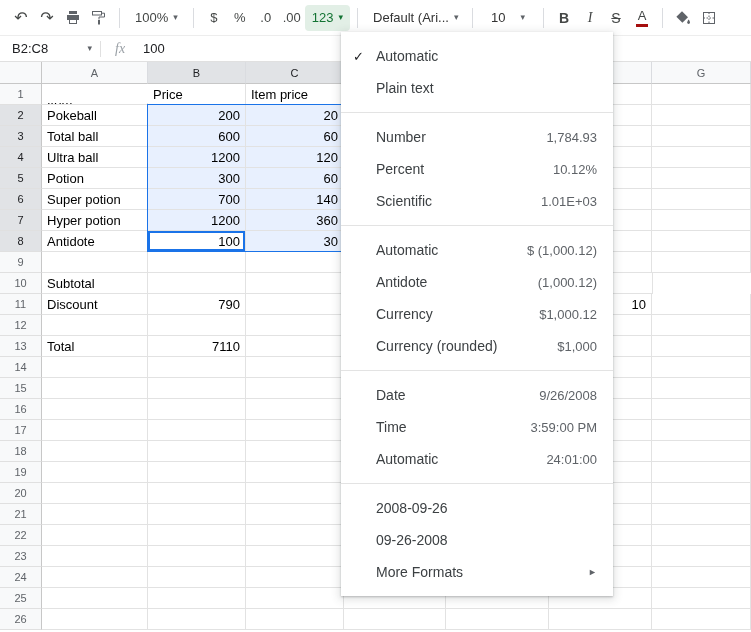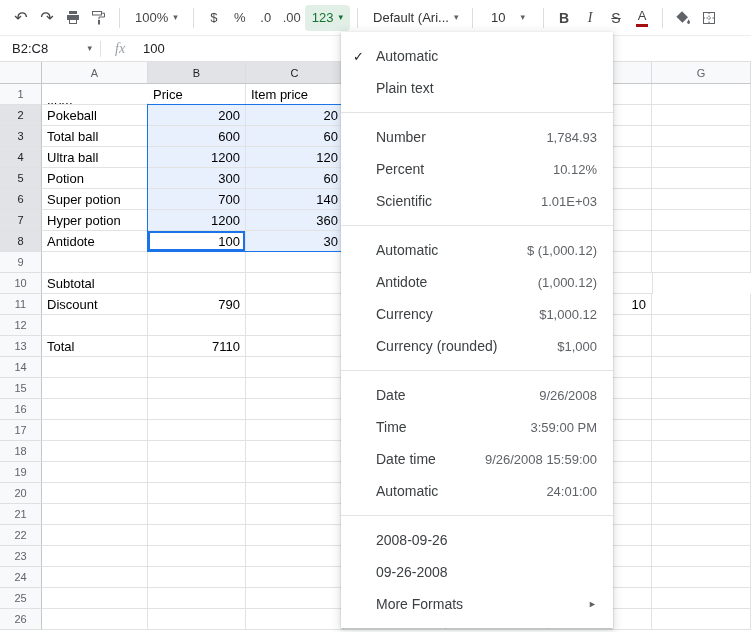--- a/index.html
+++ b/index.html
@@ -472,25 +472,20 @@
         <div class="mi-label">Date</div>
         <div class="mi-example">9/26/2008</div>
       </div>
       <div class="menu-item">
         <div class="mi-check"></div>
         <div class="mi-label">Time</div>
         <div class="mi-example">3:59:00 PM</div>
       </div>
       <div class="menu-item">
         <div class="mi-check"></div>
-        <div class="mi-label">Date time</div>
-        <div class="mi-example">9/26/2008 15:59:00</div>
-      </div>
-      <div class="menu-item">
-        <div class="mi-check"></div>
         <div class="mi-label">Automatic</div>
         <div class="mi-example">24:01:00</div>
       </div>
       <div class="menu-divider"></div>
       <div class="menu-item">
         <div class="mi-check"></div>
         <div class="mi-label">2008-09-26</div>
       </div>
       <div class="menu-item">
         <div class="mi-check"></div>

